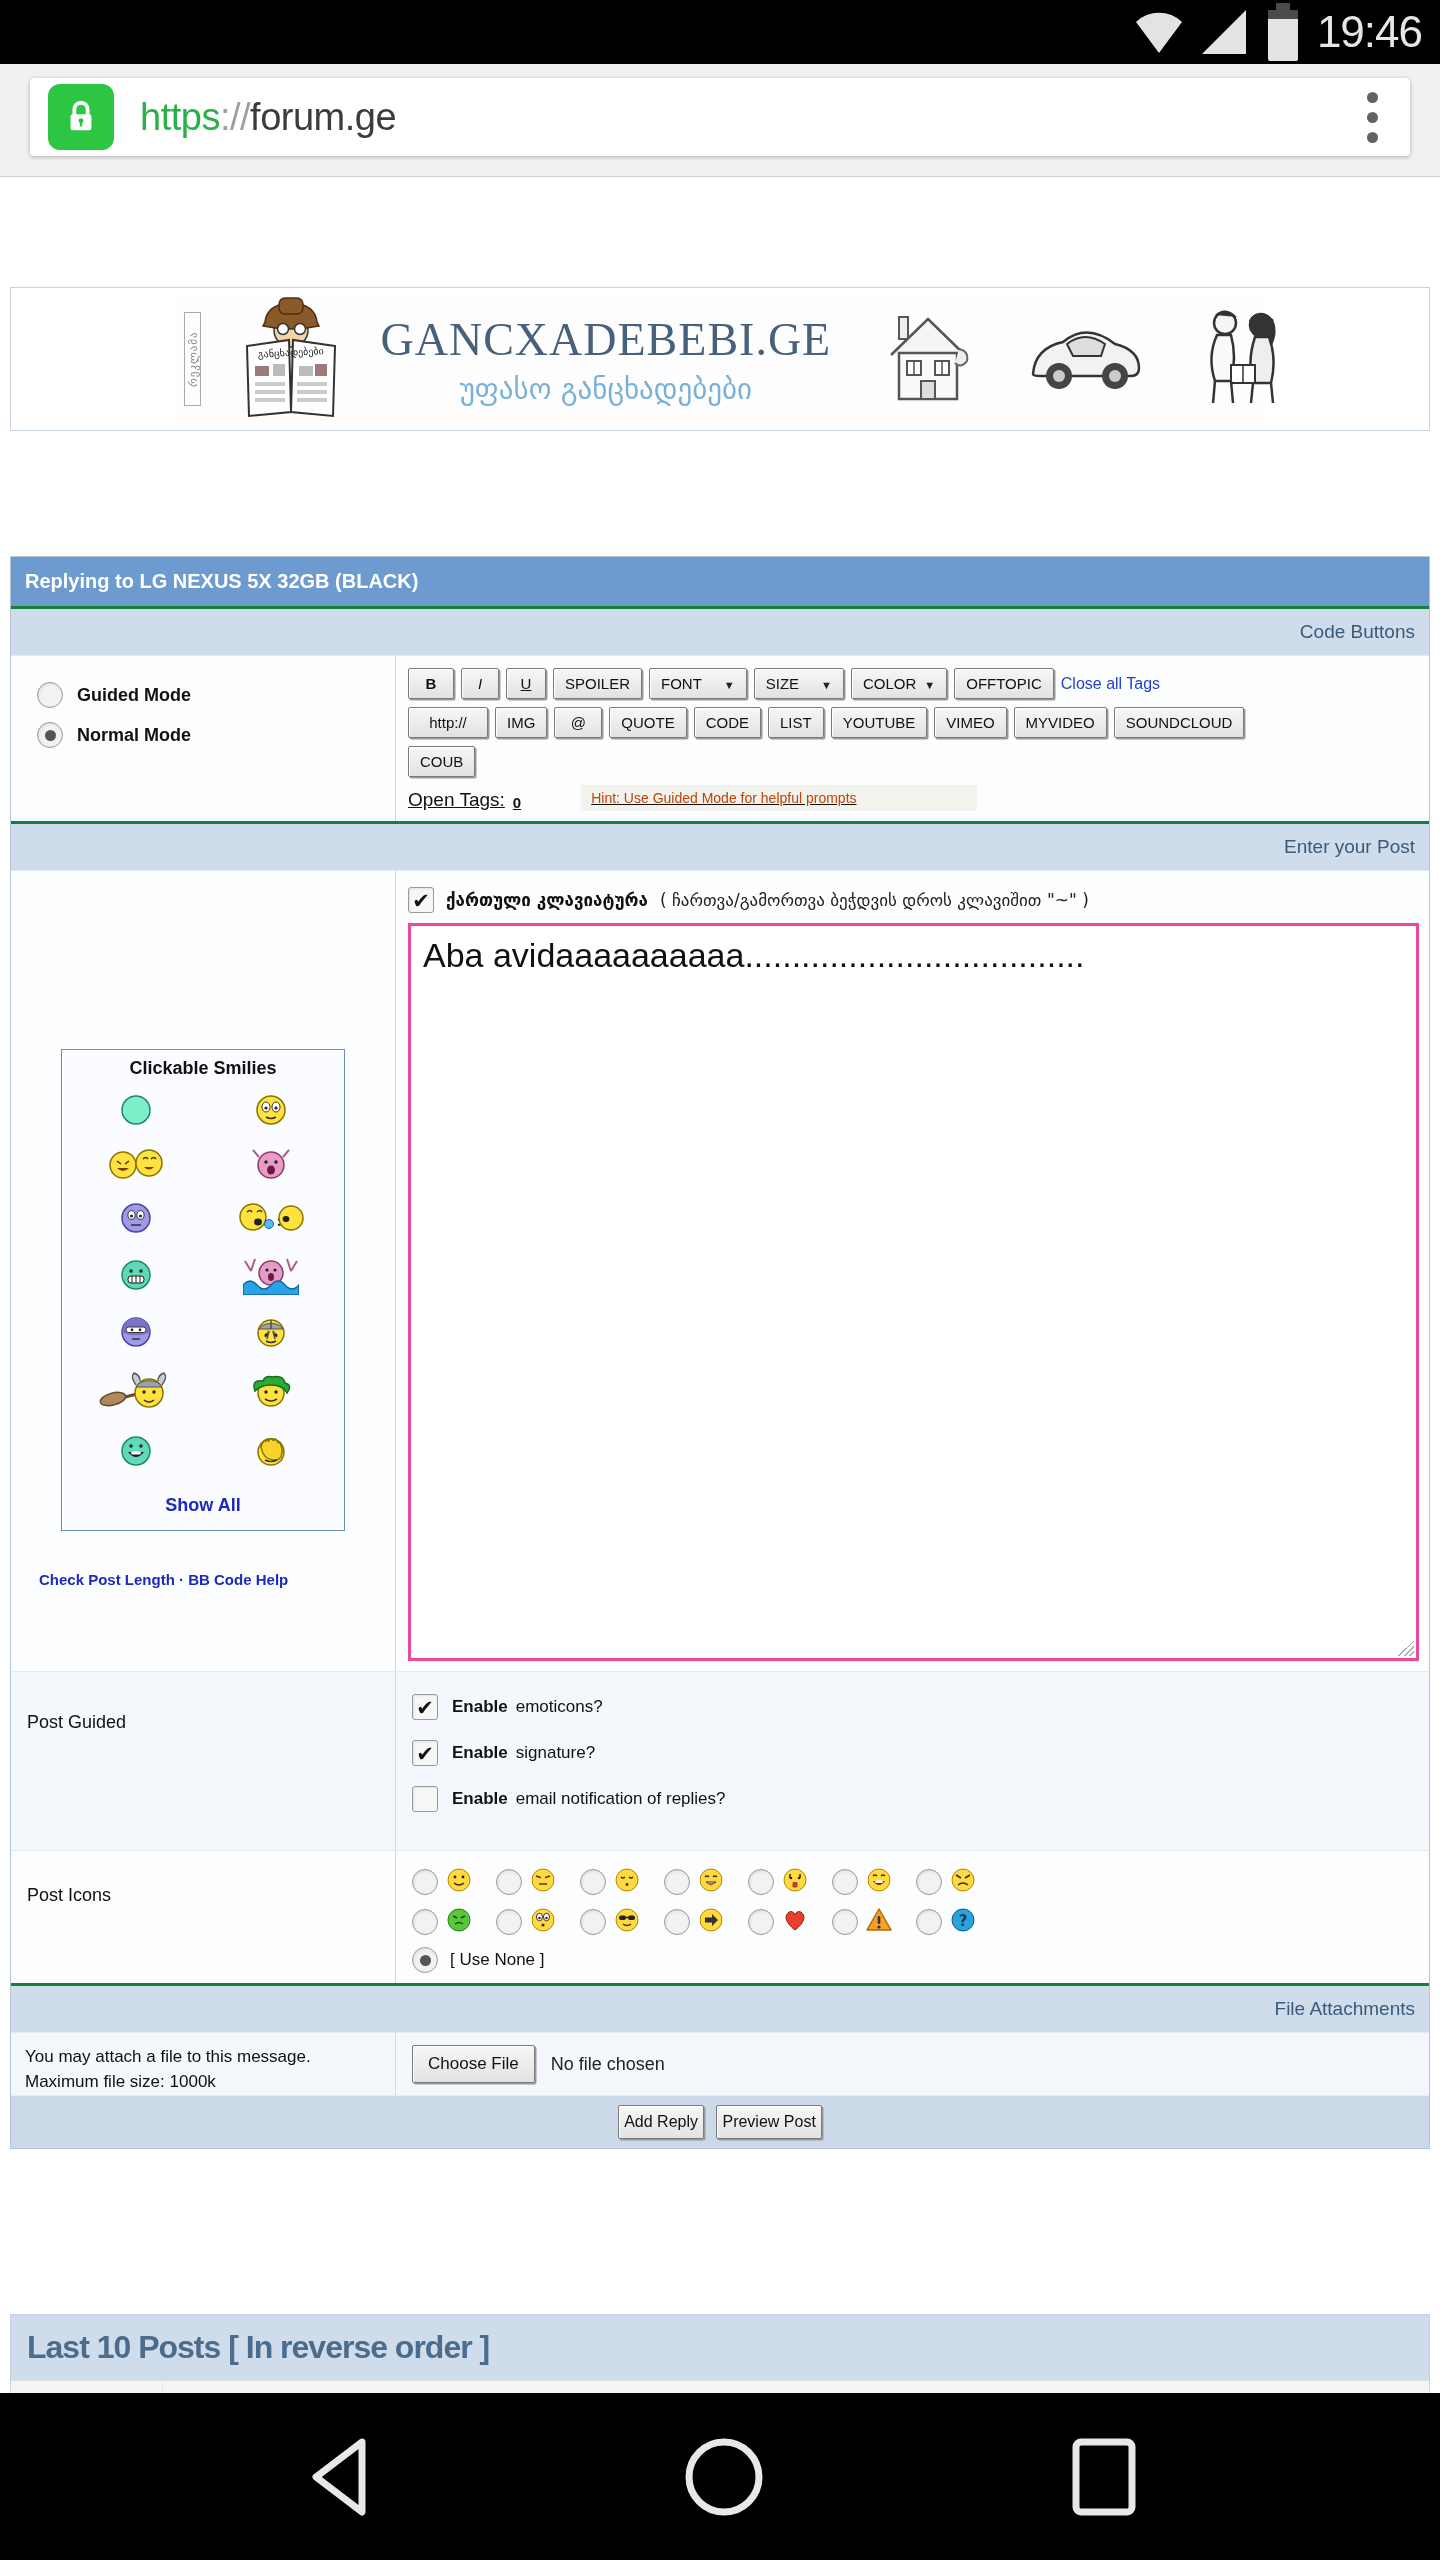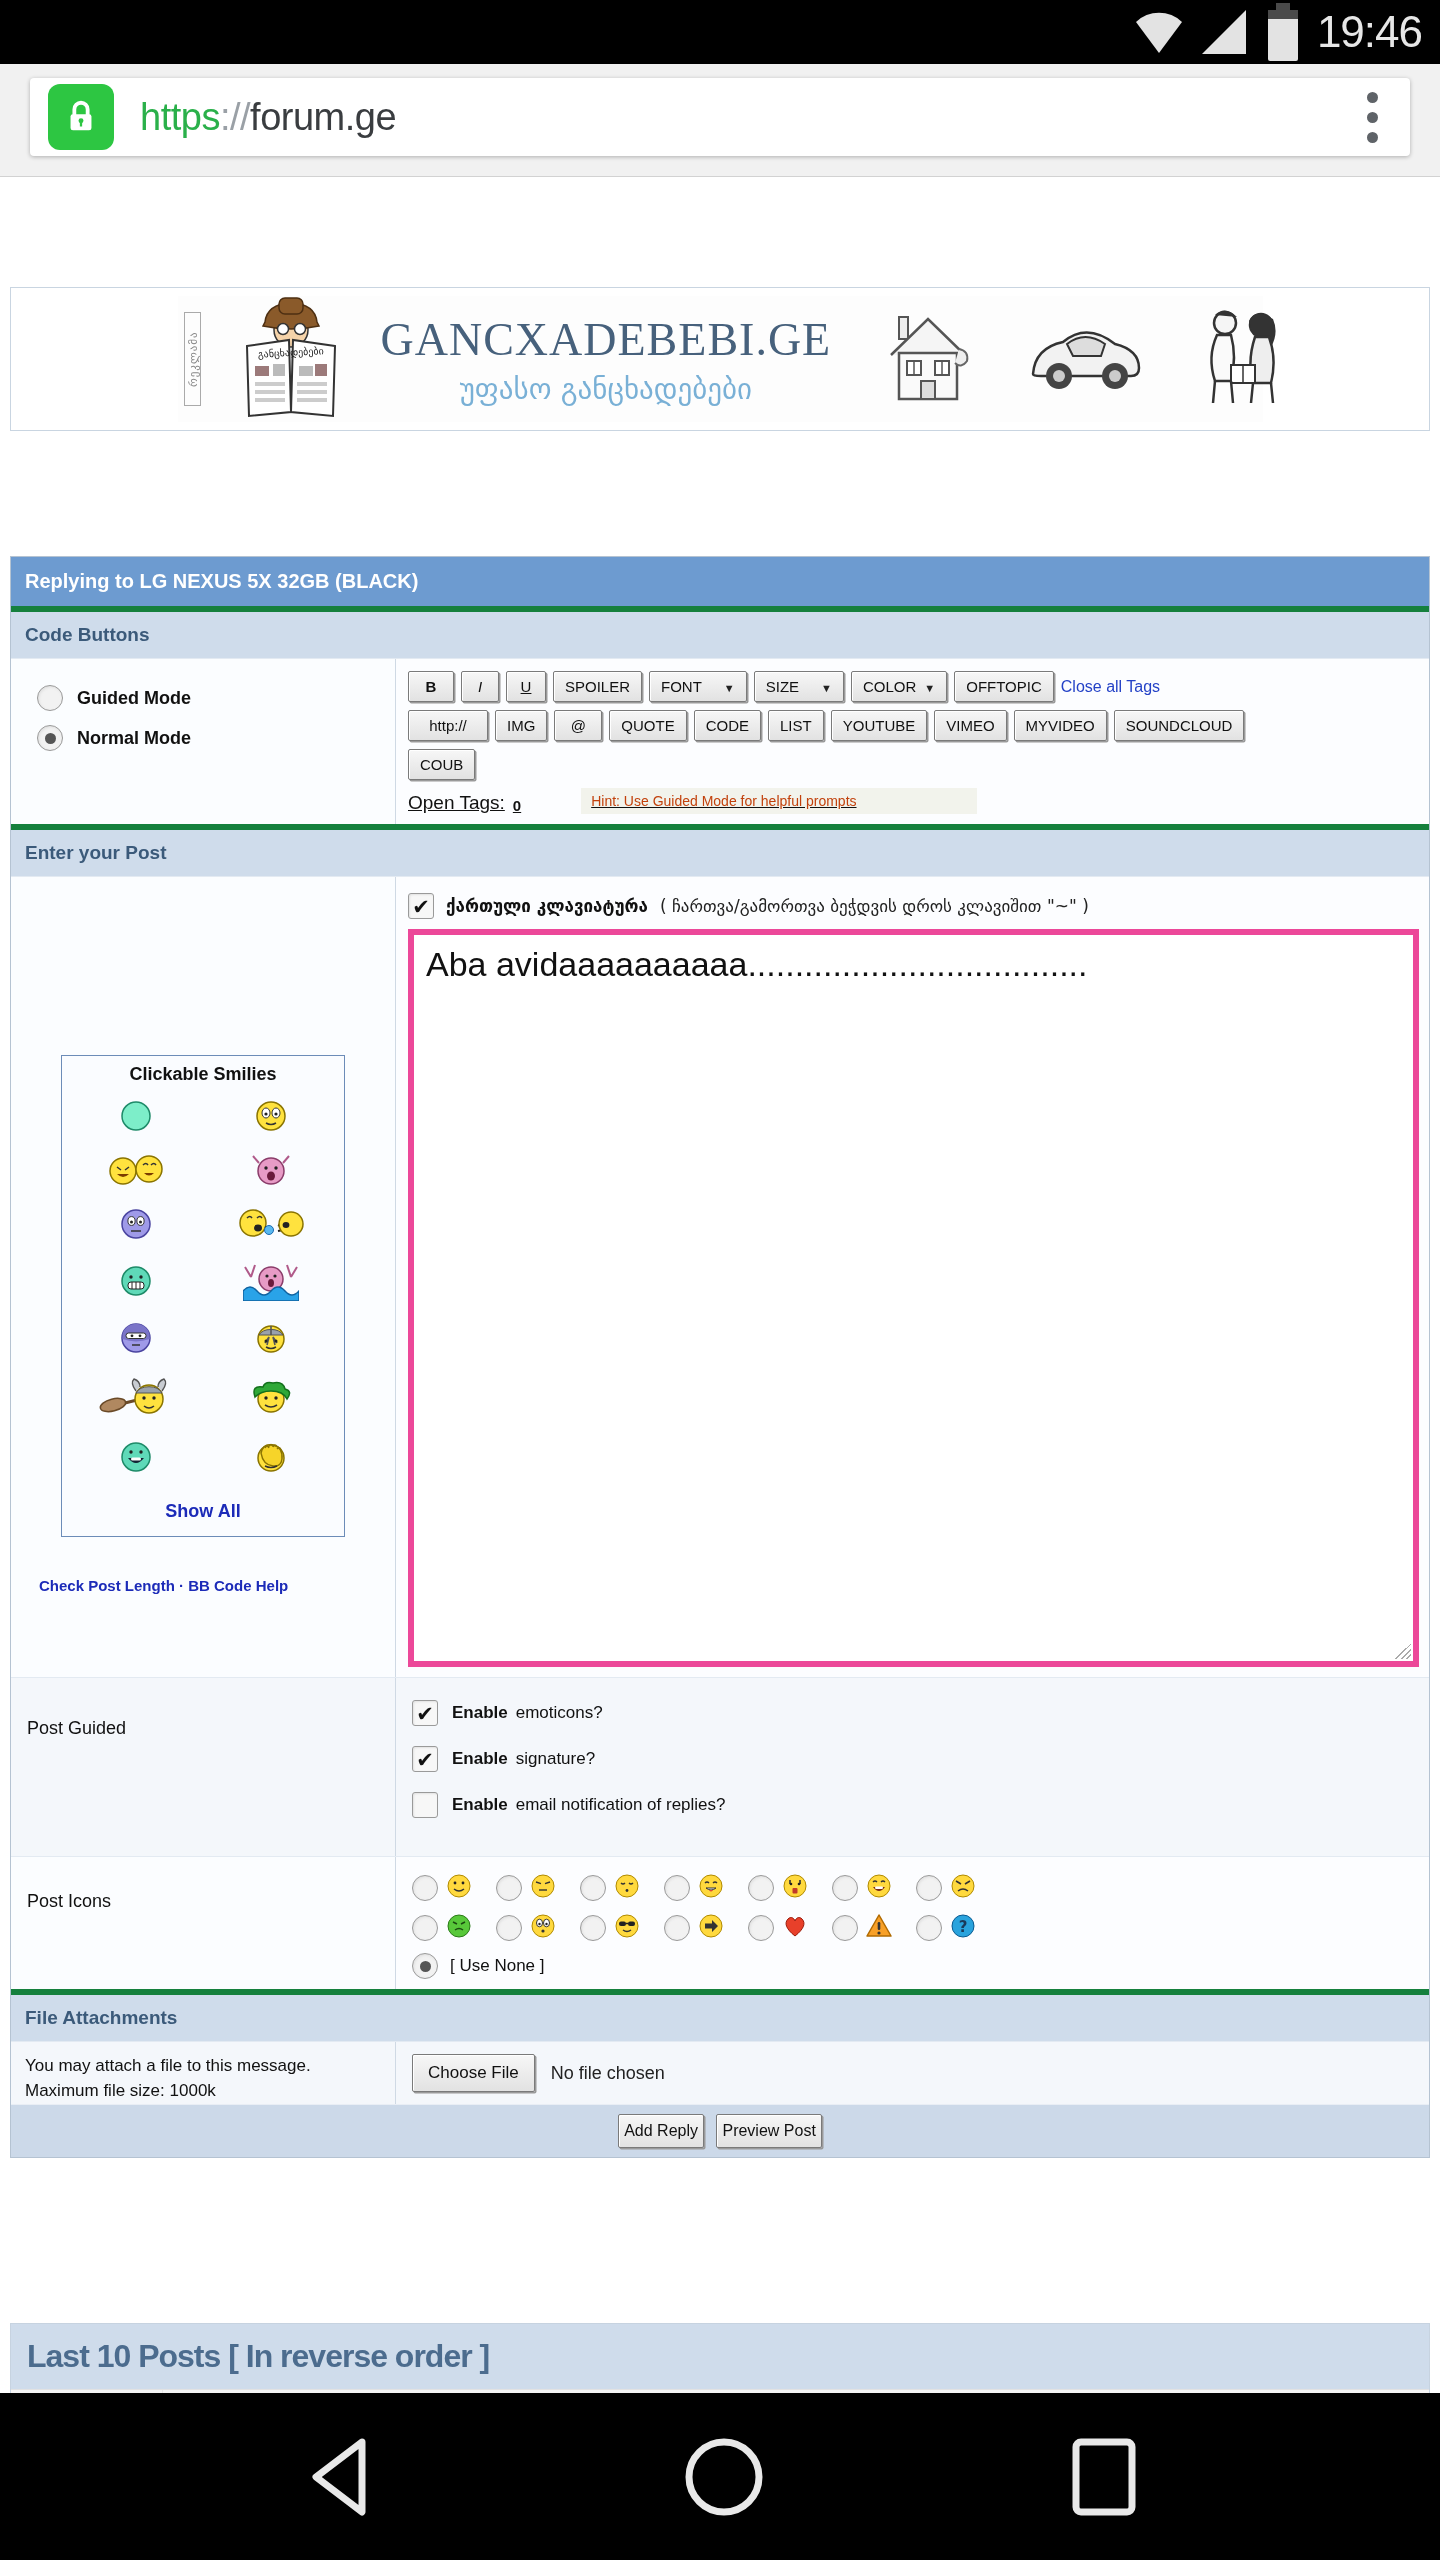--- a/index.html
+++ b/index.html
@@ -27,21 +27,21 @@
   .banner{width:1085px;height:126px;background:#fdfdfd;display:flex;align-items:center;gap:26px;position:relative;padding-left:6px;box-sizing:border-box;}
   .banner-side{border:1px solid #aaa;color:#888;font-size:11px;padding:3px 1px;writing-mode:vertical-rl;transform:rotate(180deg);letter-spacing:1px;height:86px;text-align:center;}
   .banner-title{text-align:center;}
   .banner-brand{font-family:"Liberation Serif","DejaVu Serif",serif;font-size:46px;color:#47617c;letter-spacing:1px;}
   .banner-tag{font-family:"DejaVu Sans",sans-serif;font-size:29px;color:#79b0d6;margin-top:6px;}
   .banner-ic{flex:0 0 auto;}
 
   
   .reply-table{margin:125px 10px 0 10px;border:1px solid #b5c3d2;background:#fcfdff;}
   .tbl-title{background:#6d9bd0;color:#fff;font-weight:bold;font-size:20px;padding:13px 14px;}
-  .tbl-sub{background:#cfdceb;color:#3b5a7a;font-weight:bold;font-size:19px;padding:12px 14px;border-top:6px solid #15803d;}
+  .tbl-sub{background:#cfdceb;color:#3b5a7a;font-weight:normal;font-size:19px;padding:12px 14px;border-top:3px solid #15803d;text-align:right;}
   .trow{display:flex;border-top:1px solid #e3eaf2;}
   .tleft{width:385px;flex:0 0 auto;border-right:1px solid #cfd9e4;box-sizing:border-box;background:#fbfdff;}
   .tright{flex:1;box-sizing:border-box;background:#fcfdff;}
   .bg-alt .tleft,.bg-alt .tright{background:#f4f7fb;}
 
   
   .modes{padding:26px 0 0 26px;}
   .mode-line{display:flex;align-items:center;gap:14px;margin-bottom:14px;font-size:18px;font-weight:bold;color:#111;}
 
   .radio{width:24px;height:24px;border-radius:50%;background:#f2f2f2;border:1px solid #9a9a9a;box-shadow:inset 1px 1px 3px #ddd;display:inline-flex;align-items:center;justify-content:center;flex:0 0 auto;cursor:pointer;}
@@ -70,21 +70,21 @@
   .sm{cursor:pointer;}
   .show-all{margin-top:22px;font-size:18px;font-weight:bold;color:#1c2bb8;cursor:pointer;}
   .post-links{margin:40px 0 0 28px;font-size:15px;font-weight:bold;color:#1c2bb8;}
   .post-links span{cursor:pointer;}
   .post-links .sep{color:#1c2bb8;cursor:default;}
 
   .entry-right{padding:12px 10px 10px 12px;}
   .kb-line{display:flex;align-items:center;gap:12px;font-size:17px;color:#111;margin:4px 0 10px 0;}
   .kb-bold{font-weight:bold;font-family:"DejaVu Sans",sans-serif;}
   .kb-rest{font-family:"DejaVu Sans",sans-serif;color:#222;}
-  .textarea{position:relative;border:6px solid #ec4899;background:#fff;height:738px;padding:10px 12px;font-size:34px;color:#111;overflow:hidden;box-sizing:border-box;cursor:text;word-break:break-all;}
+  .textarea{position:relative;border:3px solid #ec4899;background:#fff;height:738px;padding:10px 12px;font-size:34px;color:#111;overflow:hidden;box-sizing:border-box;cursor:text;word-break:break-all;}
   .resize-grip{position:absolute;right:2px;bottom:2px;width:16px;height:16px;background:
     linear-gradient(135deg,transparent 0 50%,#aaa 50% 56%,transparent 56% 66%,#aaa 66% 72%,transparent 72% 82%,#aaa 82% 88%,transparent 88%);}
 
   
   .left-label{padding:40px 0 0 16px;font-size:18px;color:#111;}
   .opts{padding:22px 0 18px 16px;}
   .opt-line{display:flex;align-items:center;gap:14px;margin-bottom:20px;font-size:17px;color:#111;}
   .opt-line b{margin-right:-6px;}
 
   

